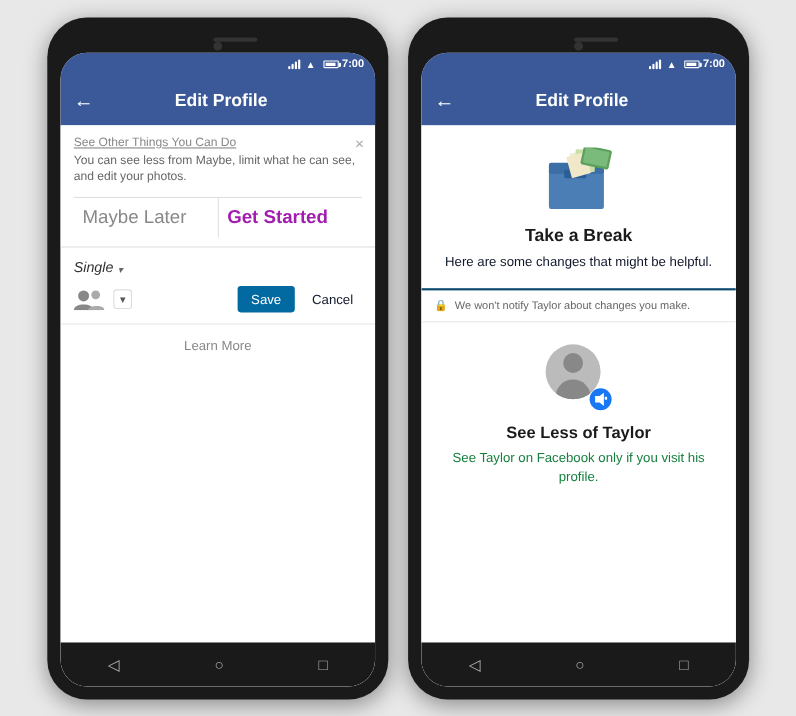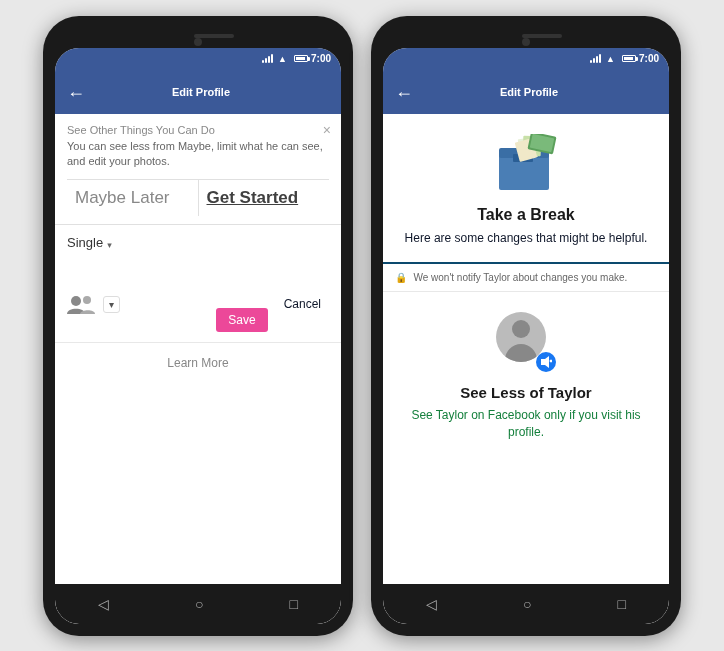--- a/index.html
+++ b/index.html
@@ -141,21 +141,21 @@
 
     .back-arrow {
       color: white;
       font-size: 18px;
       margin-right: 12px;
       cursor: pointer;
     }
 
     .header-title {
       color: white;
-      font-size: 11px;
+      font-size: 16px;
       font-weight: bold;
       flex: 1;
       text-align: center;
       margin-right: 24px;
     }
 
     .screen-content {
       flex: 1;
       overflow: hidden;
       background: white;
@@ -175,20 +175,21 @@
       right: 10px;
       color: #aaa;
       font-size: 14px;
       cursor: pointer;
     }
 
     .notification-title {
       font-size: 11px;
       color: #888;
       margin-bottom: 3px;
+      text-decoration: underline;
     }
 
     .notification-body {
       font-size: 11px;
       color: #666;
       line-height: 1.4;
       margin-bottom: 10px;
     }
 
     .notification-buttons {
@@ -203,23 +204,22 @@
       font-size: 17px;
       cursor: pointer;
     }
 
     .notif-btn-later {
       color: #888;
       border-right: 1px solid #e0e0e0;
     }
 
     .notif-btn-start {
-      color: #404040;
+      color: #a21caf;
       font-weight: bold;
-      text-decoration: underline;
     }
 
     .section-label {
       background: #f0f0f0;
       padding: 6px 12px;
       font-size: 10px;
       font-weight: bold;
       color: #888;
       letter-spacing: 0.5px;
     }
@@ -227,21 +227,22 @@
     .relationship-section {
       padding: 10px 12px;
     }
 
     .relationship-value {
       display: flex;
       align-items: flex-end;
       gap: 4px;
       font-size: 13px;
       color: #333;
-      margin-bottom: 26px;
+      margin-bottom: 10px;
+      font-style: italic;
     }
 
     .dropdown-arrow {
       font-size: 9px;
       color: #666;
     }
 
     .relationship-edit-row {
       display: flex;
       align-items: center;
@@ -262,29 +263,28 @@
       align-items: center;
       gap: 2px;
       border: 1px solid #ddd;
       border-radius: 3px;
       padding: 2px 5px;
       font-size: 10px;
       color: #555;
     }
 
     .save-btn {
-      background: #ec4899;
+      background: #0369a1;
       color: white;
       font-size: 12px;
       padding: 5px 12px;
       border: none;
       border-radius: 3px;
       cursor: pointer;
       margin-left: auto;
-      margin-top: 32px;
     }
 
     .cancel-btn {
       background: none;
       color: #0f172a;
       font-size: 12px;
       padding: 5px 8px;
       border: none;
       cursor: pointer;
     }

